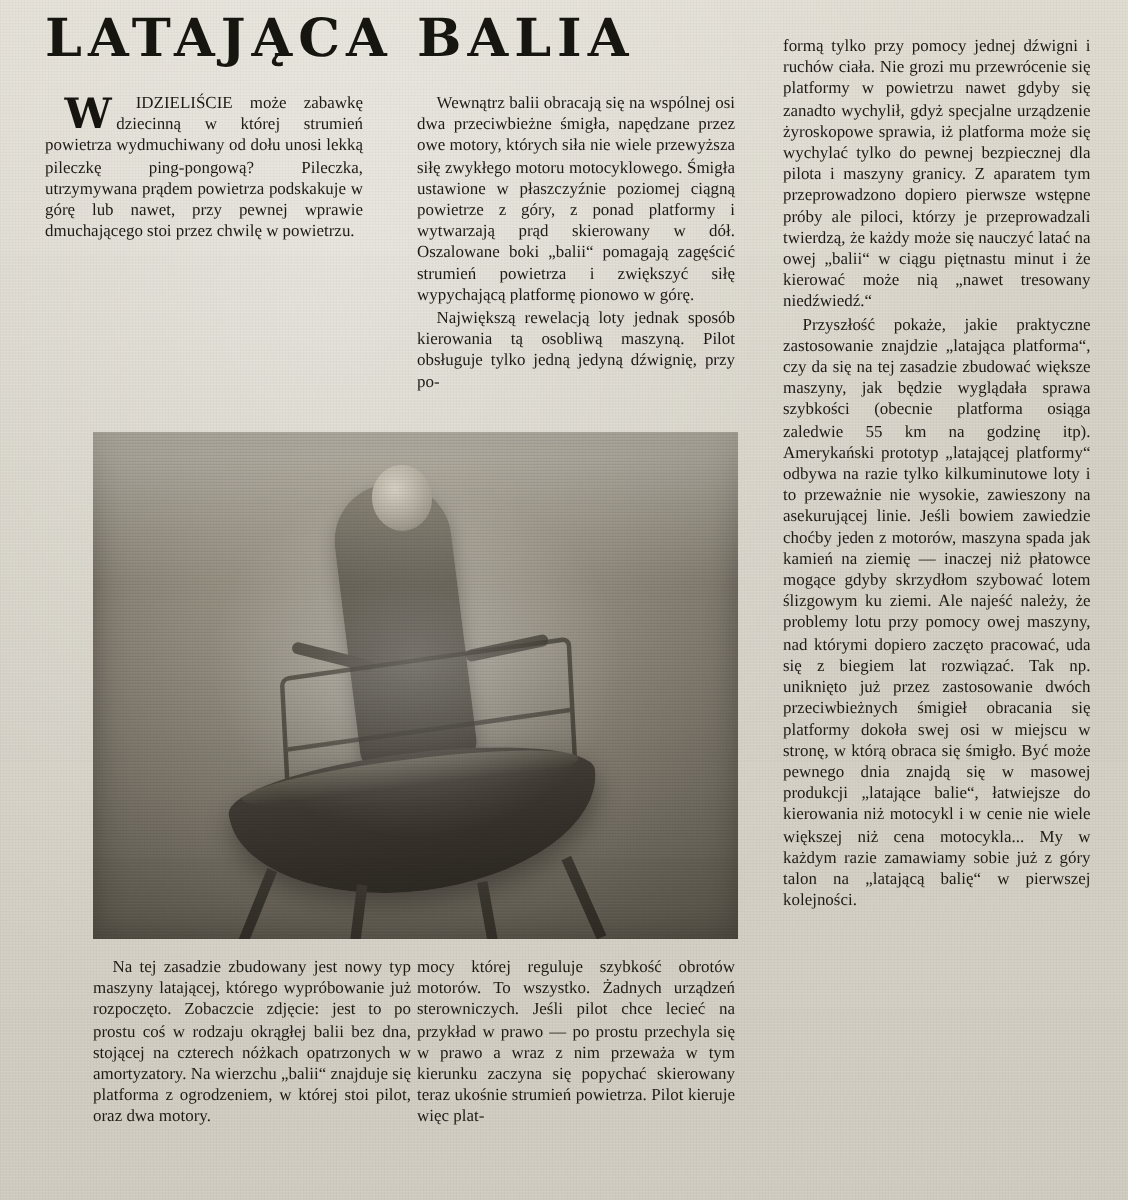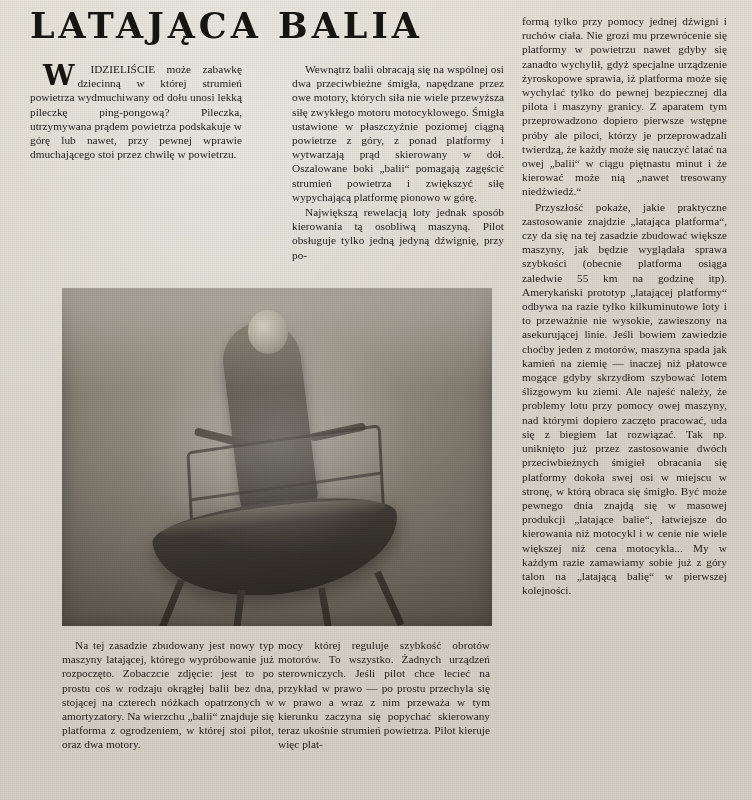--- a/index.html
+++ b/index.html
@@ -73,27 +73,27 @@
     line-height: 24px;
     padding: 2px 3px 0 0;
     color: #16140f;
   }
   #col1 {
     left: 30px;
     top: 62px;
     width: 212px;
   }
   #col2 {
-    left: 292px;
+    left: 278px;
     top: 62px;
     width: 212px;
   }
   #col3 {
     left: 522px;
-    top: 14px;
+    top: 24px;
     width: 205px;
   }
   #col1b {
     left: 62px;
     top: 638px;
     width: 212px;
   }
   #col2b {
     left: 278px;
     top: 638px;

